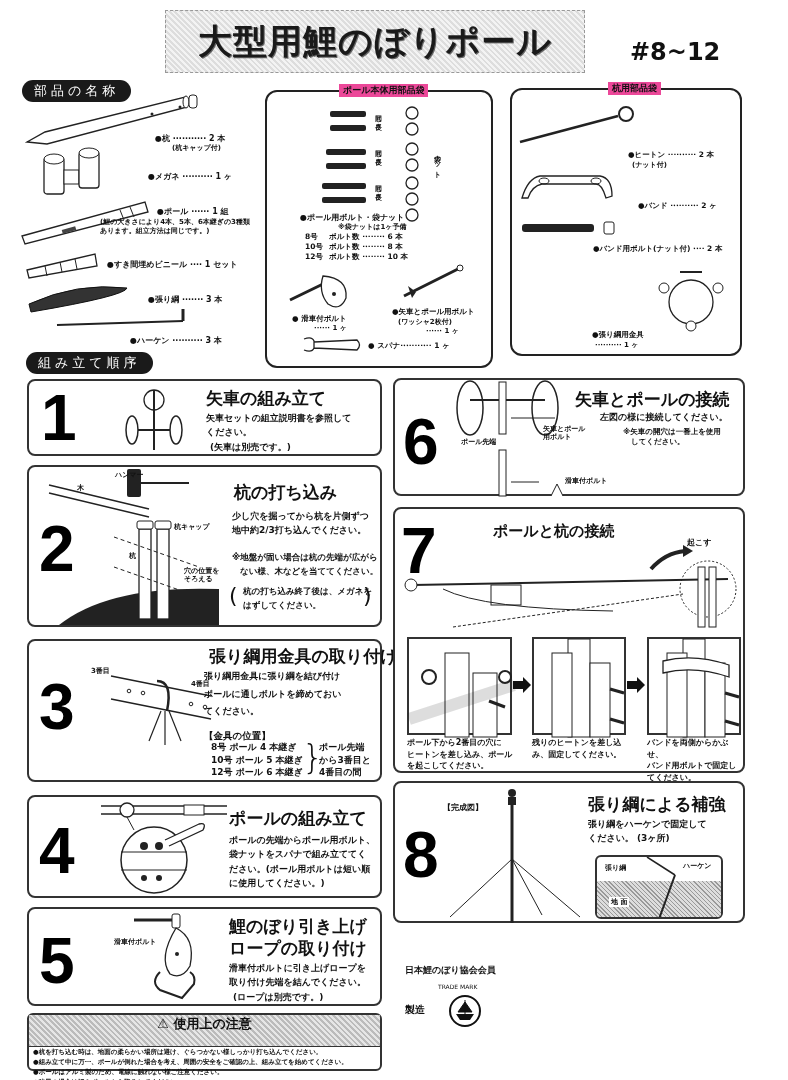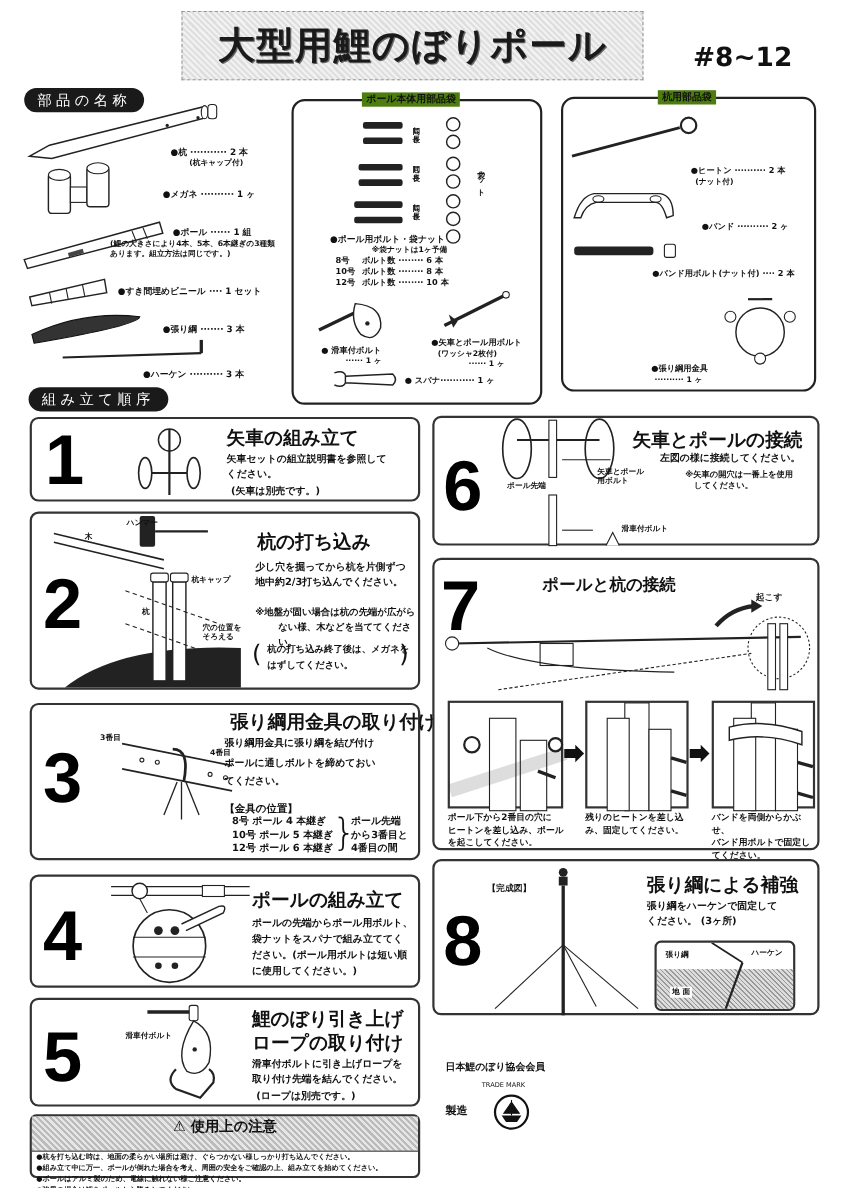--- a/index.html
+++ b/index.html
@@ -24,22 +24,22 @@
   }
 
   
   .part-label { position: absolute; font-size: 8px; font-weight: bold; white-space: nowrap; }
   .part-note { position: absolute; font-size: 7px; font-weight: bold; line-height: 1.3; }
 
   .bag {
     position: absolute; border: 2px solid #222; border-radius: 12px;
   }
   .bag-title {
-    position: absolute; top: -8px; background: #4d7c0f; padding: 0 4px;
-    font-size: 9px; font-weight: bold; white-space: nowrap;
+    position: absolute; top: -8px; background: #ec4899; padding: 0 4px;
+    font-size: 9px; font-weight: bold; white-space: nowrap; margin-left: 10px;
   }
 
   
   .step {
     position: absolute; border: 2px solid #333; border-radius: 8px; background: #fff;
   }
   .step-num {
     position: absolute; font-family: "Liberation Sans", sans-serif; font-weight: bold;
     font-size: 64px; line-height: 1; color: #000;
   }
@@ -243,21 +243,21 @@
   <div class="small" style="left:100px;top:84px;">杭</div>
   <div class="small" style="left:155px;top:100px;white-space:pre;line-height:1.2;">穴の位置を
 そろえる</div>
   <div class="step-title" style="left:205px;top:14px;">杭の打ち込み</div>
   <div class="step-body" style="left:203px;top:42px;">
     <div>少し穴を掘ってから杭を片側ずつ</div>
     <div>地中約2/3打ち込んでください。</div>
   </div>
   <div class="step-body" style="left:203px;top:84px;font-size:8.5px;">
     <div>※地盤が固い場合は杭の先端が広がら</div>
-    <div style="padding-left:8px;margin-left:13px;">ない様、木などを当ててください。</div>
+    <div style="padding-left:8px;">ない様、木などを当ててください。</div>
   </div>
   <div class="abs" style="left:200px;top:116px;font-size:22px;">(</div>
   <div class="step-body" style="left:214px;top:118px;font-size:8.5px;">
     <div>杭の打ち込み終了後は、メガネを</div>
     <div>はずしてください。</div>
   </div>
   <div class="abs" style="left:334px;top:116px;font-size:22px;">)</div>
 </div>
 
 <div class="step" style="left:27px;top:639px;width:355px;height:143px;">

